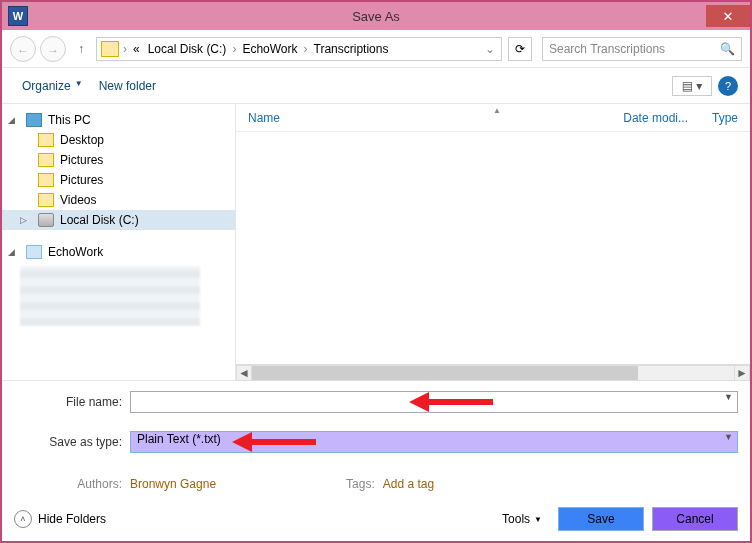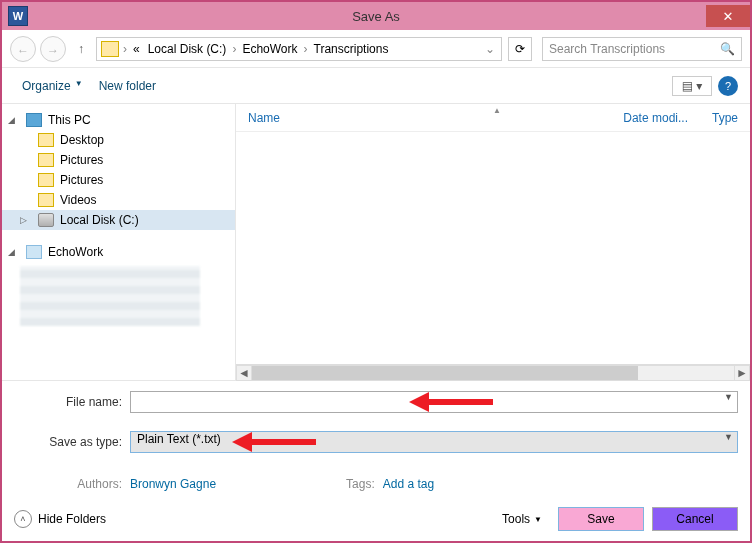--- a/index.html
+++ b/index.html
@@ -45,36 +45,36 @@
 .empty-msg{text-align:center;color:#666;padding:30px 0}
 .content-body{flex:1;position:relative}
 .hscroll{position:absolute;bottom:0;left:0;right:0;height:16px;display:flex;align-items:center;border-top:1px solid #ddd}
 .hsc-arrow{width:16px;height:16px;display:flex;align-items:center;justify-content:center;color:#666;background:#f0f0f0;border:1px solid #ddd}
 .hsc-track{flex:1;height:16px;background:#f0f0f0;position:relative;border-top:1px solid #ddd;border-bottom:1px solid #ddd}
 .hsc-thumb{position:absolute;left:0;width:80%;height:100%;background:#cdcdcd}
 .fields{padding:10px 12px 6px 12px;border-top:1px solid #e6e6e6}
 .field-row{display:flex;align-items:center;margin-bottom:18px;position:relative}
 .field-label{width:116px;text-align:right;padding-right:8px;color:#333}
 .field-input{flex:1;height:22px;border:1px solid #aaa;padding:0 6px;background:#fff;position:relative}
-.field-input.combo{background:#e5e5e5;border:1px solid #7eb4e0}
+.field-input.combo{background:#c4b5fd;border:1px solid #7eb4e0}
 .field-drop{position:absolute;right:4px;color:#555;font-size:9px}
 .meta-row{display:flex;padding:6px 0 0 0}
 .meta-label{width:116px;text-align:right;padding-right:8px;color:#888}
-.meta-val{color:#0369a1;cursor:pointer}
+.meta-val{color:#a16207;cursor:pointer}
 .meta-spacer{width:130px}
 .arrow-annot{position:absolute;display:flex;align-items:center;pointer-events:none}
 .arrow-line{height:6px;background:#ed1c24}
 .arrow-head{width:0;height:0;border-top:10px solid transparent;border-bottom:10px solid transparent;border-right:20px solid #ed1c24}
 .footer{height:44px;display:flex;align-items:center;padding:0 12px;gap:8px}
 .hide-folders{display:flex;align-items:center;gap:6px;cursor:pointer}
 .circle-up{width:18px;height:18px;border:1px solid #888;border-radius:50%;display:flex;align-items:center;justify-content:center;font-size:9px;color:#555}
 .footer-spacer{flex:1}
 .tools{display:flex;align-items:center;gap:4px;padding:0 8px;cursor:pointer}
 .btn{width:86px;height:24px;border:1px solid #aaa;background:#8b5cf6;display:flex;align-items:center;justify-content:center;cursor:pointer}
-.btn.primary{border:1px solid #7eb4e0;background:#f9a8d4}
+.btn.primary{border:1px solid #7eb4e0;background:#3b82f6}
 </style>
 </head>
 <body>
 
 <div class="window">
 
   <div class="titlebar">
     <div class="word-icon">W</div>
     <div class="title-text">Save As</div>
     <div class="close-btn">✕</div>

